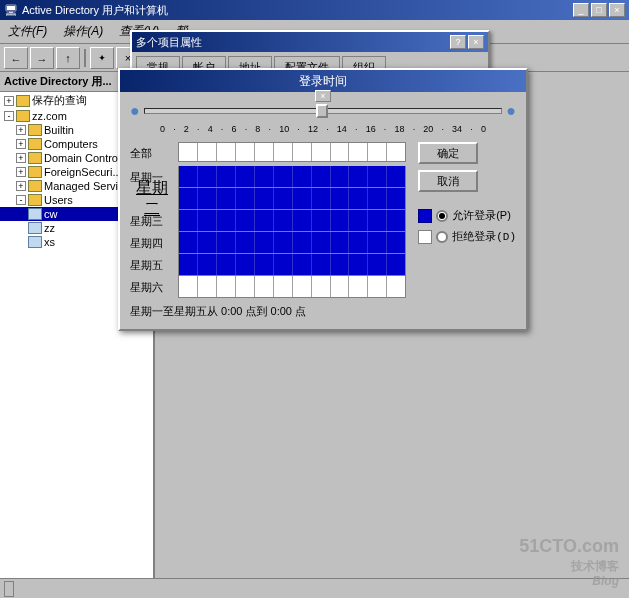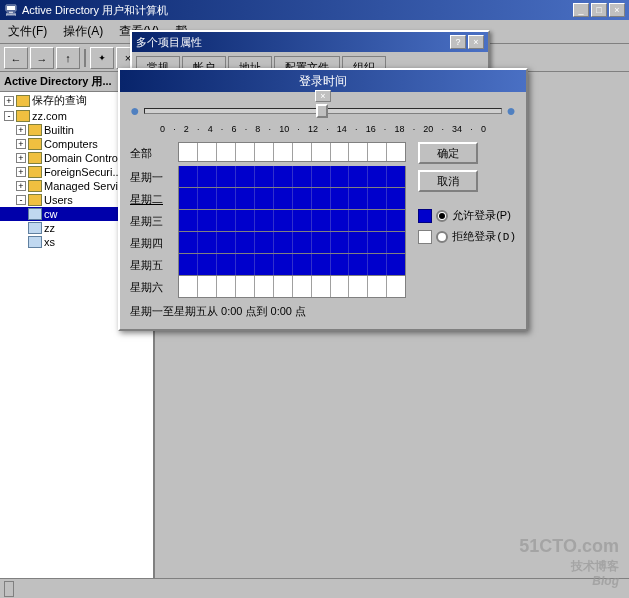--- a/index.html
+++ b/index.html
@@ -60,20 +60,21 @@
       background: #c0c0c0;
       border-bottom: 1px solid #808080;
       padding: 2px 4px;
       display: flex;
       gap: 8px;
       font-size: 12px;
     }
     .menu-item {
       padding: 1px 4px;
       cursor: pointer;
+      font-style: italic;
     }
 
     
     .toolbar {
       background: #c0c0c0;
       border-bottom: 1px solid #808080;
       padding: 2px 4px;
       display: flex;
       align-items: center;
       gap: 2px;
@@ -637,21 +638,21 @@
               <div style="flex:1; border-right:1px solid #3030cc; background:#0000cc;"></div>
               <div style="flex:1; border-right:1px solid #3030cc; background:#0000cc;"></div>
               <div style="flex:1; border-right:1px solid #3030cc; background:#0000cc;"></div>
               <div style="flex:1; border-right:1px solid #3030cc; background:#0000cc;"></div>
               <div style="flex:1; border-right:1px solid #3030cc; background:#0000cc;"></div>
               <div style="flex:1; background:#0000cc;"></div>
             </div>
           </div>
 
           <div style="display:flex; height:22px;">
-            <div class="day-label" style="width:48px; font-size:11px;text-decoration:underline;">
+            <div class="day-label" style="width:48px; font-size:16px;text-decoration:underline;">
               <span>星期二</span>
             </div>
             <div style="flex:1; height:22px; border:1px solid #808080; border-top:none; display:flex; background:#0000cc;">
               <div style="flex:1; border-right:1px solid #3030cc; background:#0000cc;"></div>
               <div style="flex:1; border-right:1px solid #3030cc; background:#0000cc;"></div>
               <div style="flex:1; border-right:1px solid #3030cc; background:#0000cc;"></div>
               <div style="flex:1; border-right:1px solid #3030cc; background:#0000cc;"></div>
               <div style="flex:1; border-right:1px solid #3030cc; background:#0000cc;"></div>
               <div style="flex:1; border-right:1px solid #3030cc; background:#0000cc;"></div>
               <div style="flex:1; border-right:1px solid #3030cc; background:#0000cc;"></div>

